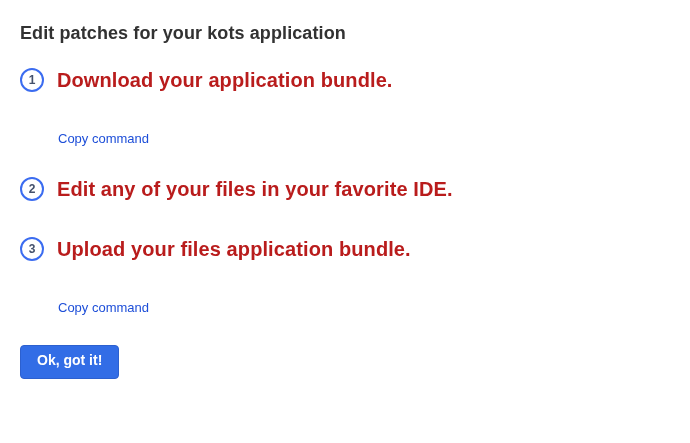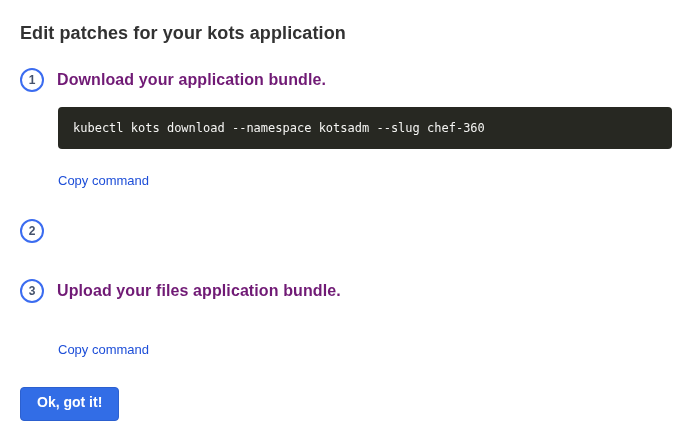--- a/index.html
+++ b/index.html
@@ -39,23 +39,23 @@
     display: flex;
     align-items: center;
     justify-content: center;
     color: #44516b;
     font-size: 12px;
     font-weight: 700;
     background: #ffffff;
   }
   .step-heading {
     margin: 0;
-    font-size: 16px;
+    font-size: 20px;
     font-weight: 700;
-    color: #701a75;
+    color: #b91c1c;
     letter-spacing: 0.1px;
   }
   .step-body {
     margin-left: 38px;
     margin-top: 15px;
   }
   .code-block {
     margin: 0;
     background: #272822;
     color: #f5f5f3;
@@ -99,28 +99,28 @@
 <div class="modal">
 
   <h2 class="modal-title">Edit patches for your kots application</h2>
 
   <div class="step gap-after-step1">
     <div class="step-header">
       <span class="step-badge">1</span>
       <h3 class="step-heading">Download your application bundle.</h3>
     </div>
     <div class="step-body">
-      <pre class="code-block">kubectl kots download --namespace kotsadm --slug chef-360</pre>
       <a class="copy-link">Copy command</a>
     </div>
   </div>
 
   <div class="step gap-after-step2">
     <div class="step-header">
       <span class="step-badge">2</span>
+      <h3 class="step-heading">Edit any of your files in your favorite IDE.</h3>
     </div>
   </div>
 
   <div class="step">
     <div class="step-header">
       <span class="step-badge">3</span>
       <h3 class="step-heading">Upload your files application bundle.</h3>
     </div>
     <div class="step-body">
       <a class="copy-link">Copy command</a>

